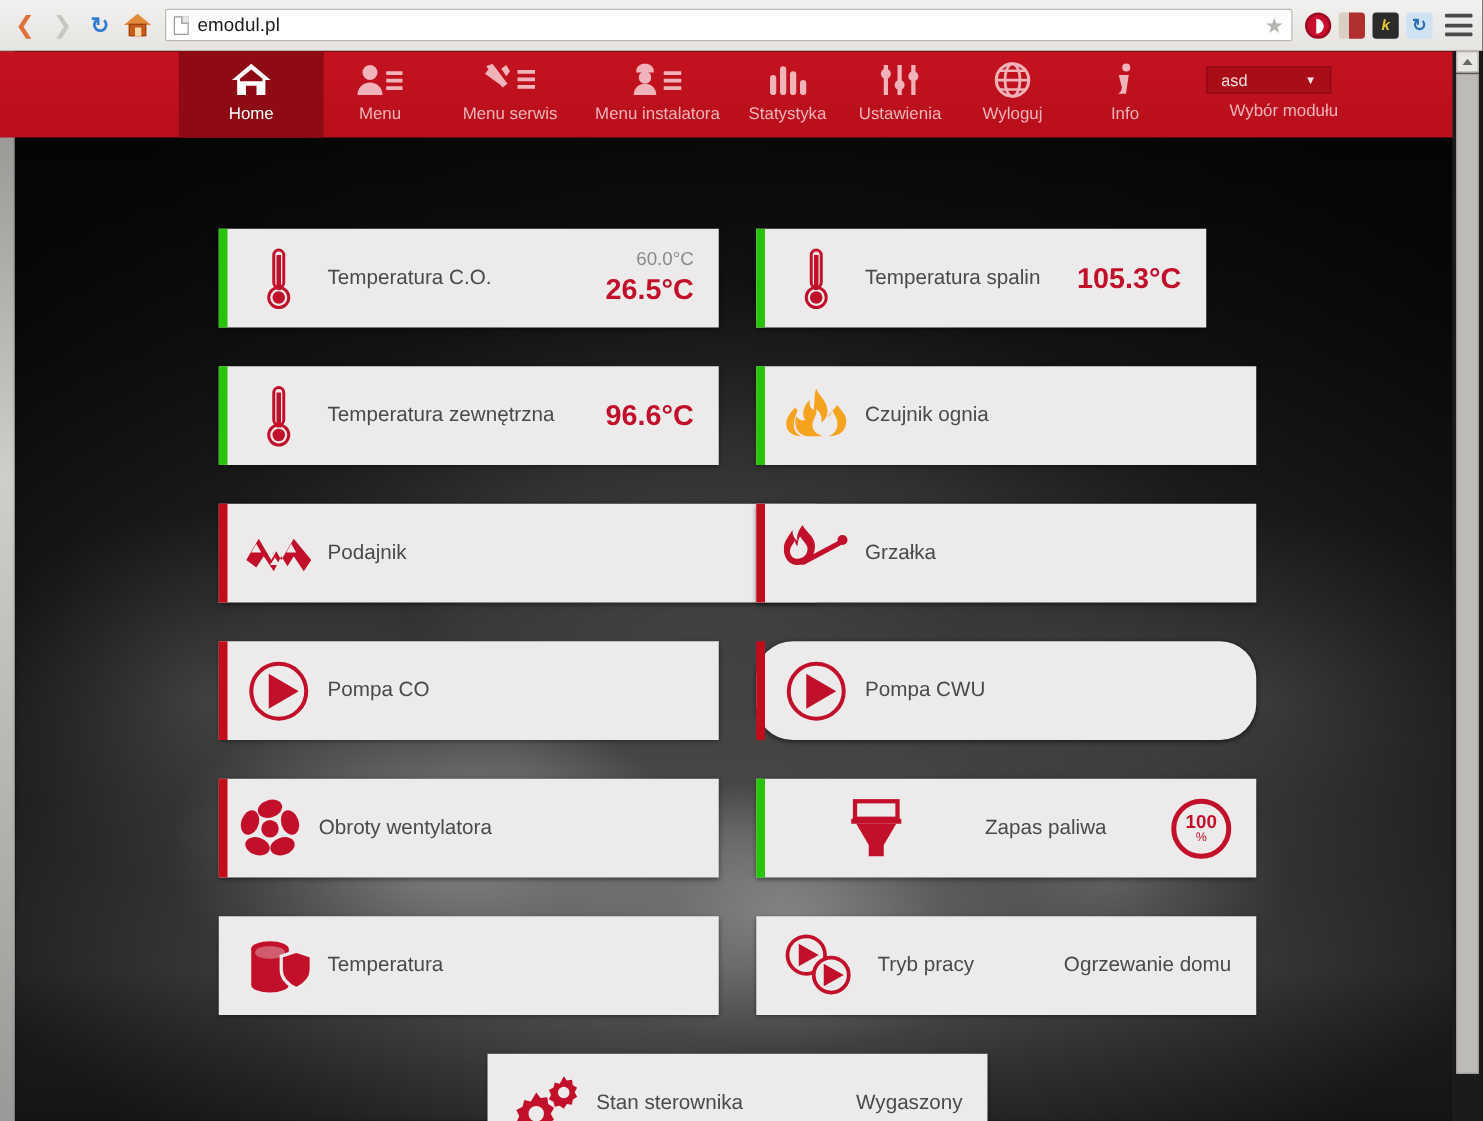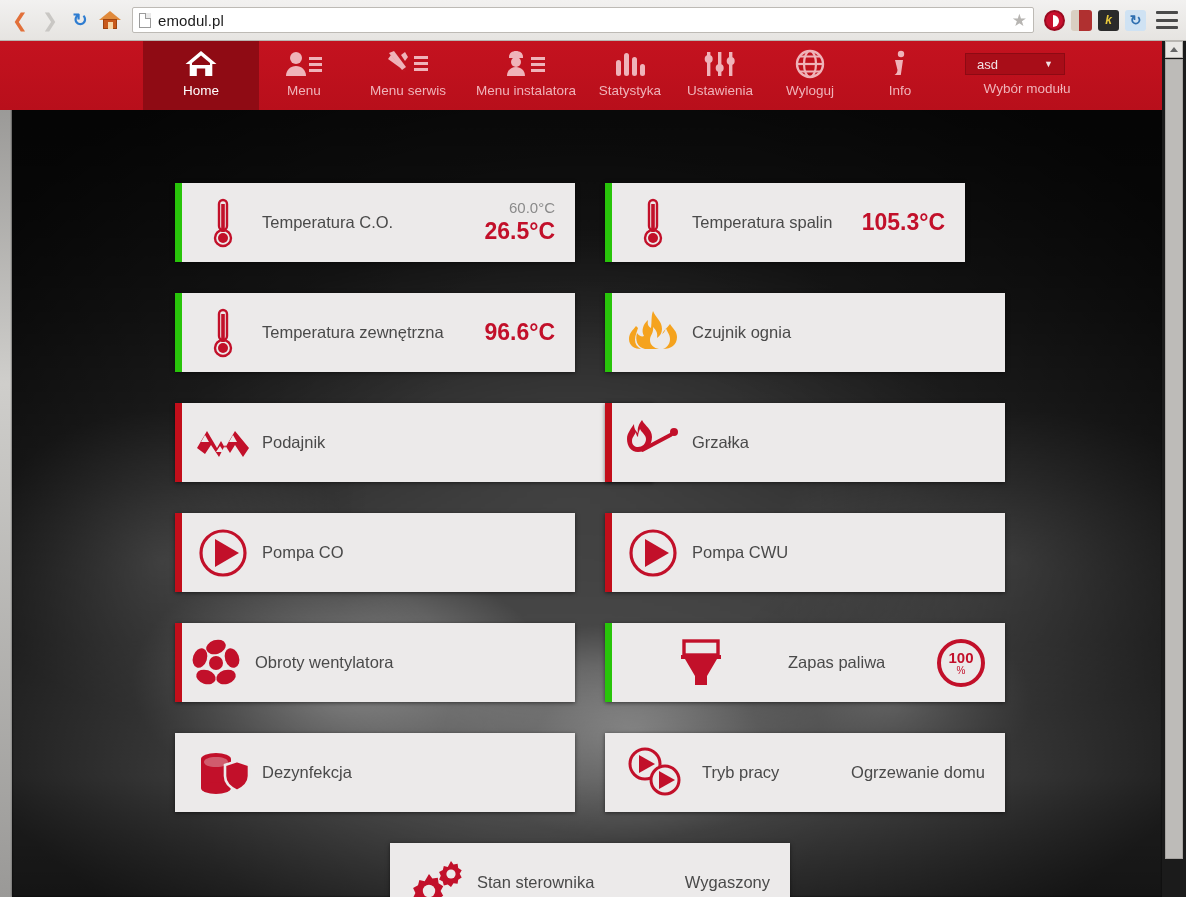--- a/index.html
+++ b/index.html
@@ -373,21 +373,21 @@
       <div class="bar red"></div>
       <div class="card-ico">
         <svg width="50" height="50" viewBox="0 0 50 50">
             <circle cx="25" cy="25" r="22" fill="none" stroke="#c2102a" stroke-width="3.2"></circle>
             <path fill="#c2102a" d="M17 11 41 25 17 39z"></path>
           </svg>
       </div>
       <div class="card-title">Pompa CO</div>
     </div>
 
-    <div class="card" style="left:605px; top:403px; width:400px;">
+    <div class="card" style="left:605px; top:403px; width:400px;border-radius:29px;">
       <div class="bar red"></div>
       <div class="card-ico">
         <svg width="50" height="50" viewBox="0 0 50 50">
             <circle cx="25" cy="25" r="22" fill="none" stroke="#c2102a" stroke-width="3.2"></circle>
             <path fill="#c2102a" d="M17 11 41 25 17 39z"></path>
           </svg>
       </div>
       <div class="card-title">Pompa CWU</div>
     </div>
 
@@ -428,21 +428,21 @@
       <div class="bar none"></div>
       <div class="card-ico">
         <svg width="56" height="50" viewBox="0 0 56 50">
           <ellipse cx="21" cy="11" rx="15" ry="6" fill="#c2102a"></ellipse>
           <rect x="6" y="11" width="30" height="29" fill="#c2102a"></rect>
           <ellipse cx="21" cy="40" rx="15" ry="6" fill="#c2102a"></ellipse>
           <path fill="#eceaea" d="M9 14c0 3 5 5 12 5s12-2 12-5c0-3-5-5-12-5s-12 2-12 5z" opacity=".35"></path>
           <path fill="#c2102a" stroke="#eceaea" stroke-width="2.6" d="M42 13 54 17v11c0 8-6 12-12 15-6-3-12-7-12-15V17z"></path>
         </svg>
       </div>
-      <div class="card-title">Dezynfekcja</div>
+      <div class="card-title">Temperatura</div>
     </div>
 
     <div class="card" style="left:605px; top:623px; width:400px;">
       <div class="bar none"></div>
       <div class="card-ico" style="width:72px">
         <svg width="62" height="52" viewBox="0 0 62 52">
           <circle cx="18" cy="17" r="15" fill="none" stroke="#c2102a" stroke-width="3"></circle>
           <path fill="#c2102a" d="M12 8 28 17 12 26z"></path>
           <circle cx="38" cy="33" r="15" fill="#eceaea"></circle>
           <circle cx="38" cy="33" r="14" fill="none" stroke="#c2102a" stroke-width="3"></circle>

